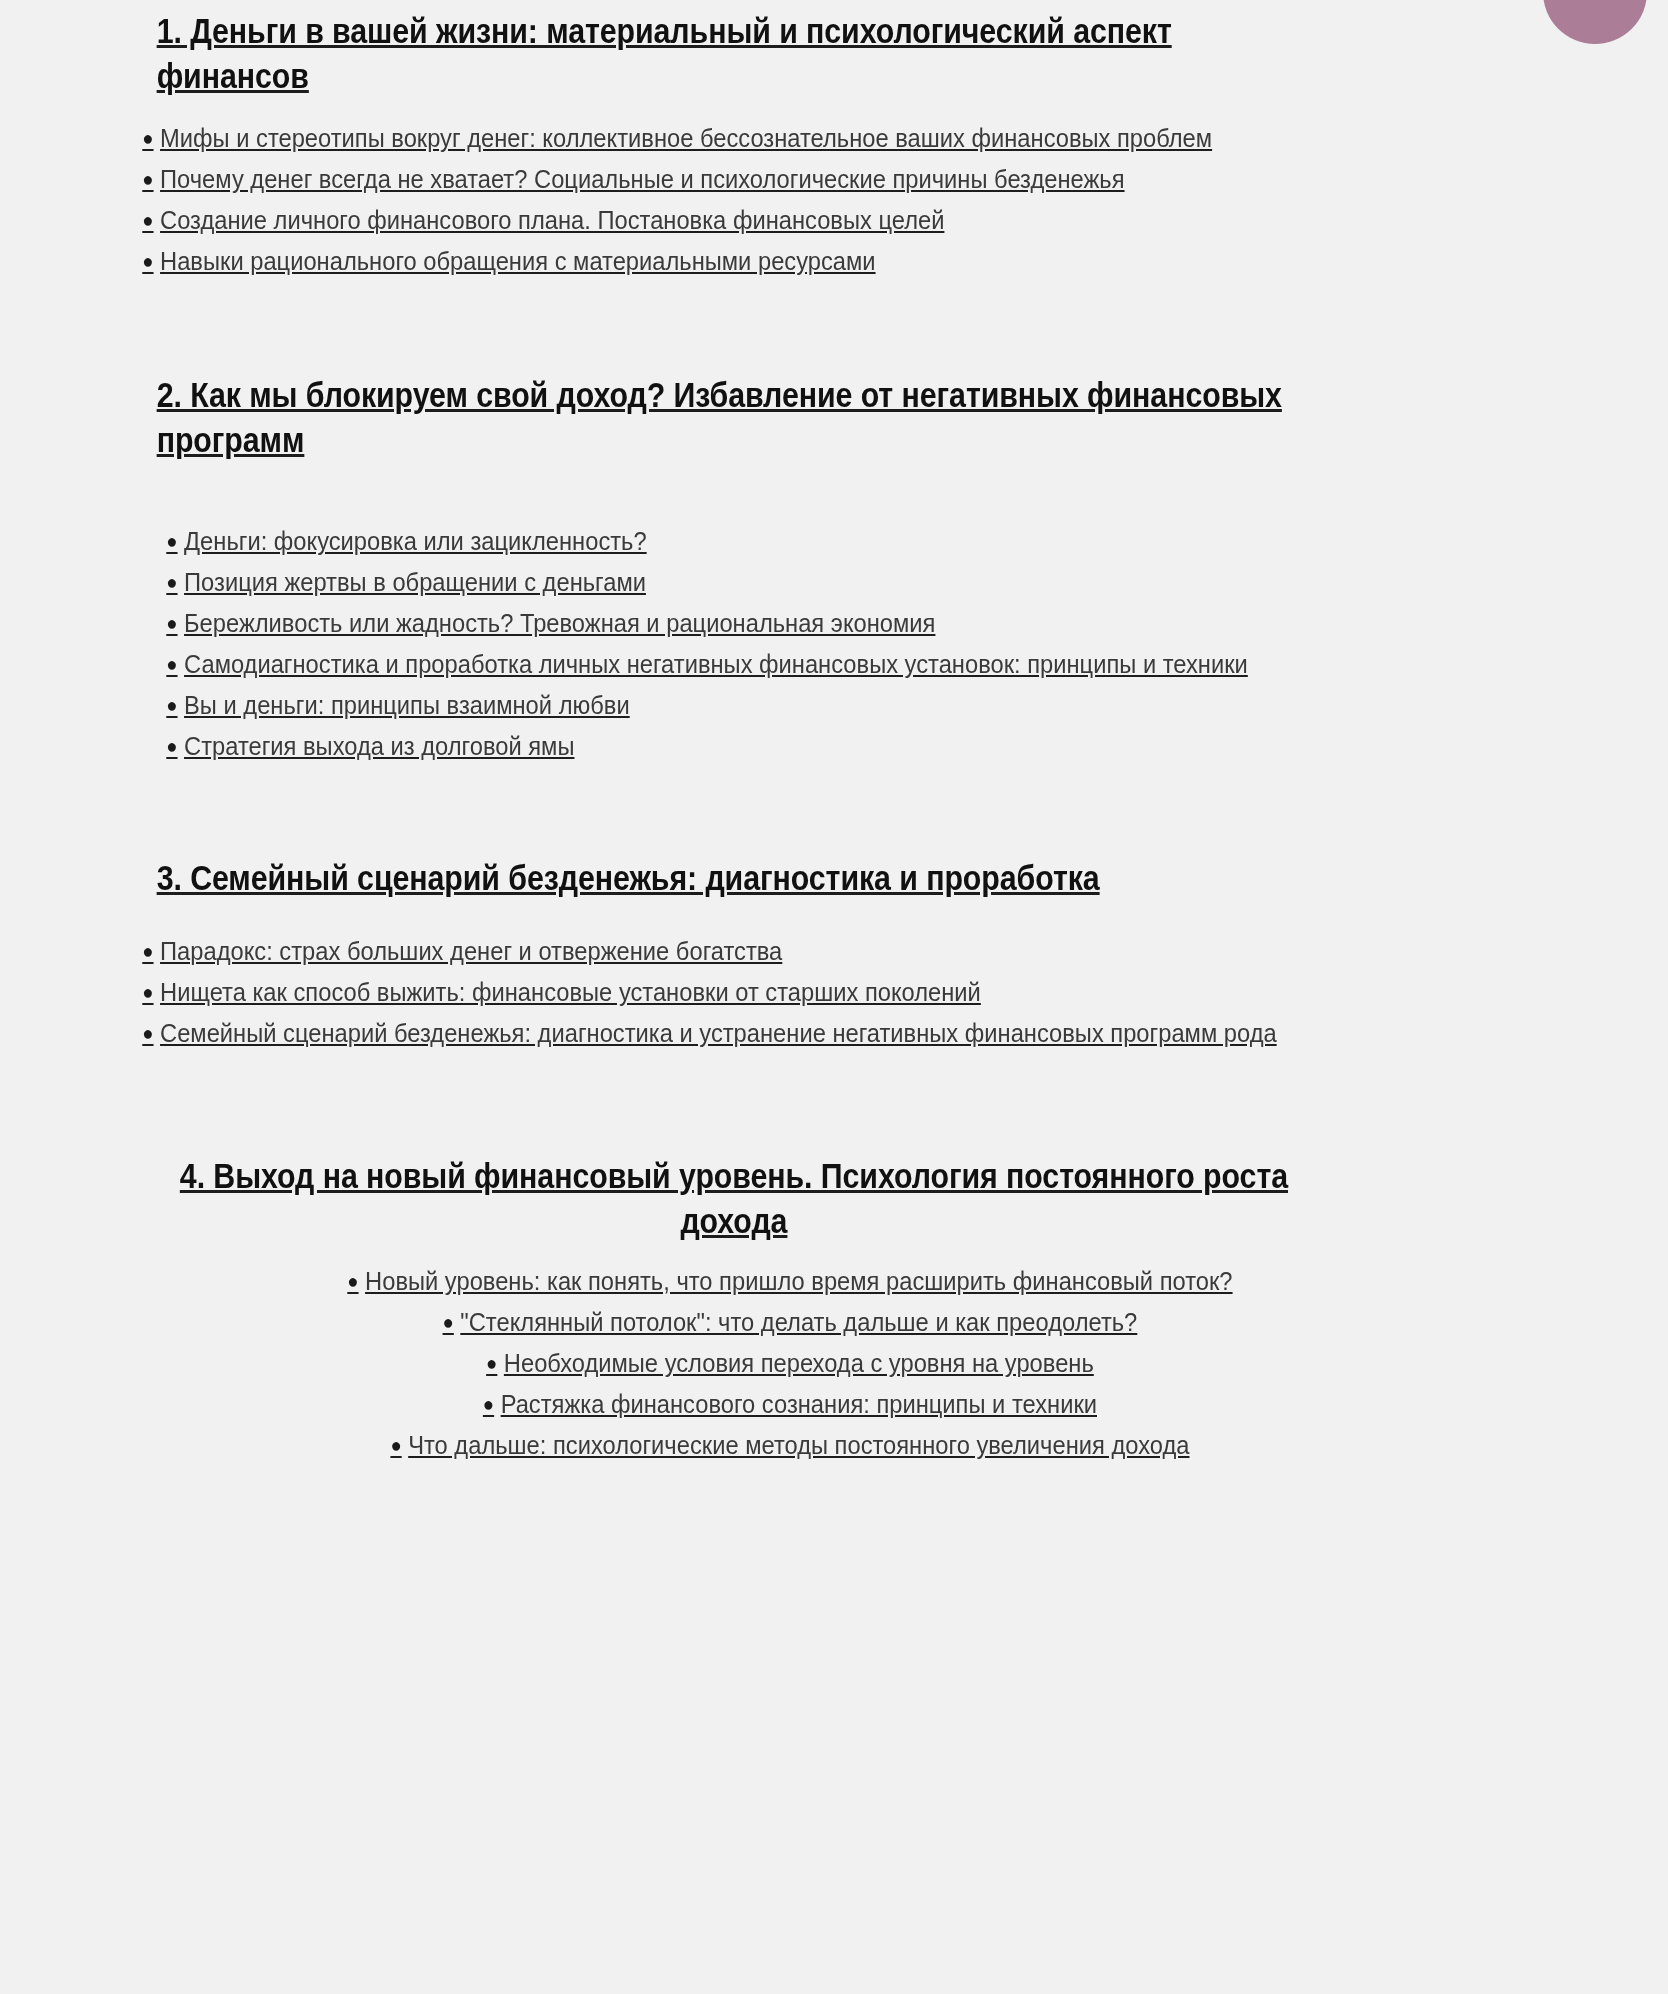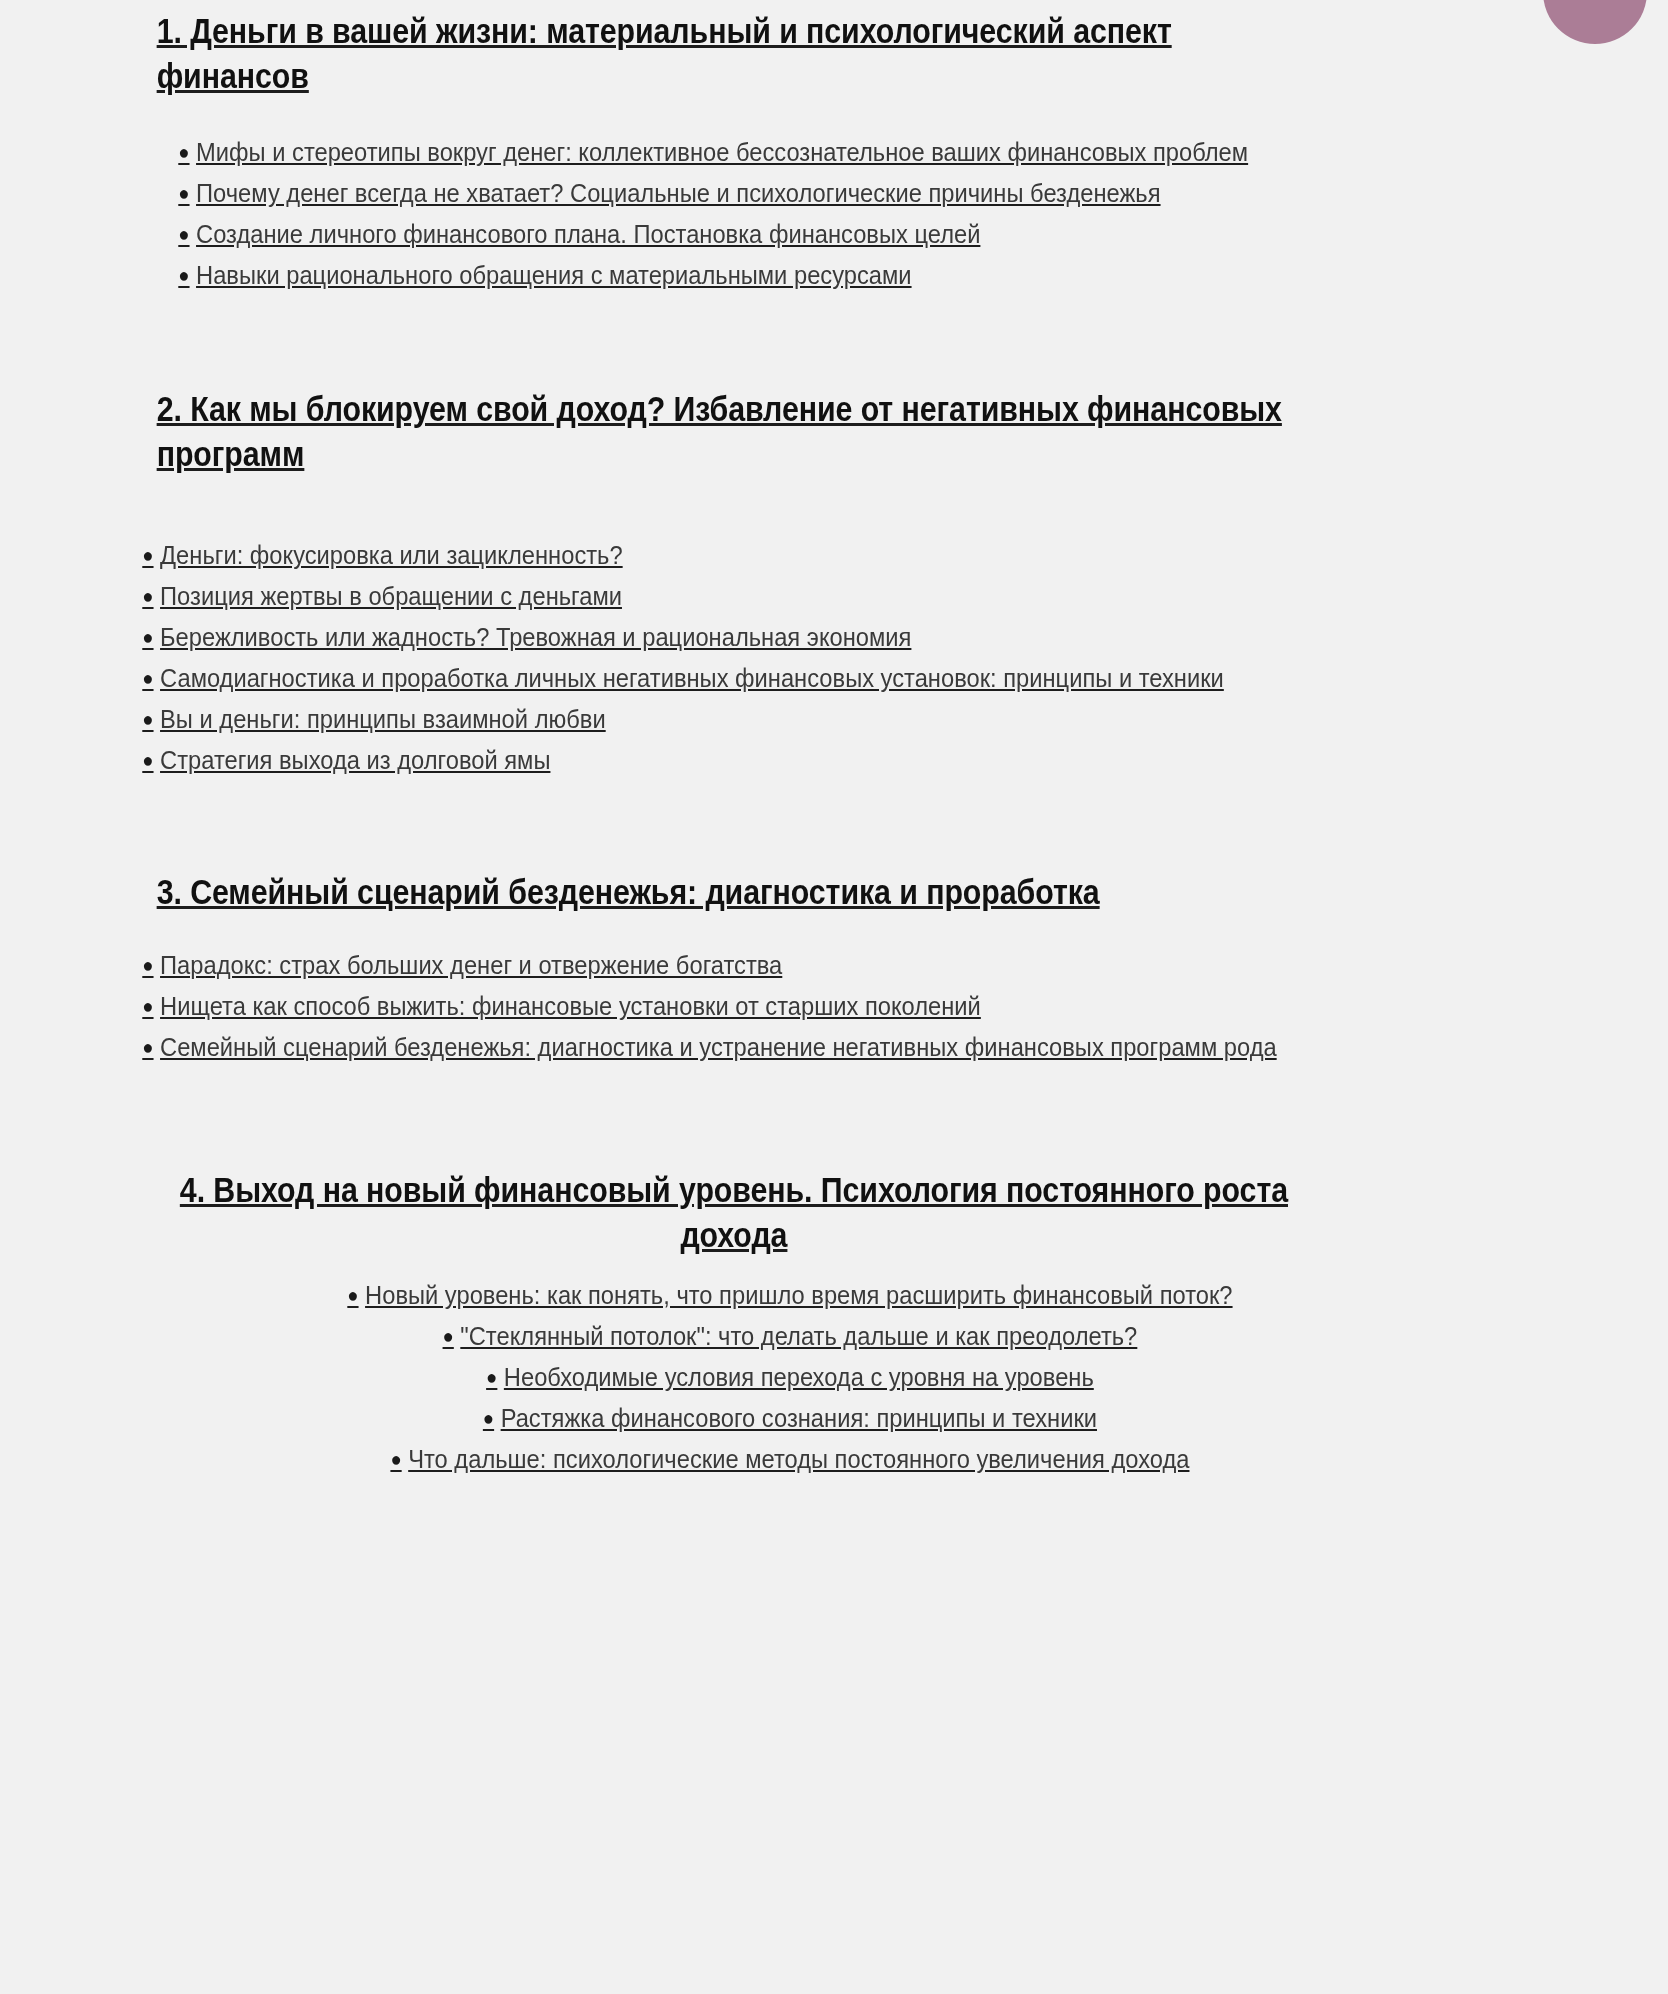--- a/index.html
+++ b/index.html
@@ -79,24 +79,24 @@
   .bullets li .dot {
     font-size: 20px;
     line-height: 41px;
     color: #1a1a1a;
     vertical-align: 2px;
     padding-right: 7px;
   }
 
   
   .sec-1 { padding-top: 9px; }
-  .sec-1 .bullets { margin-top: 33px; padding-left: 36px; }
+  .sec-1 .bullets { margin-top: 19px; }
 
   .sec-2 { padding-top: 91px; }
-  .sec-2 .bullets { margin-top: 58px; }
+  .sec-2 .bullets { margin-top: 58px; padding-left: 24px; }
 
   .sec-3 { padding-top: 89px; }
   .sec-3 .bullets { margin-top: 30px; }
 
   .sec-4 { padding-top: 100px; text-align: center; }
   .sec-4 .bullets { margin-top: 17px; padding-left: 12px; }
 </style>
 </head>
 <body>
 

